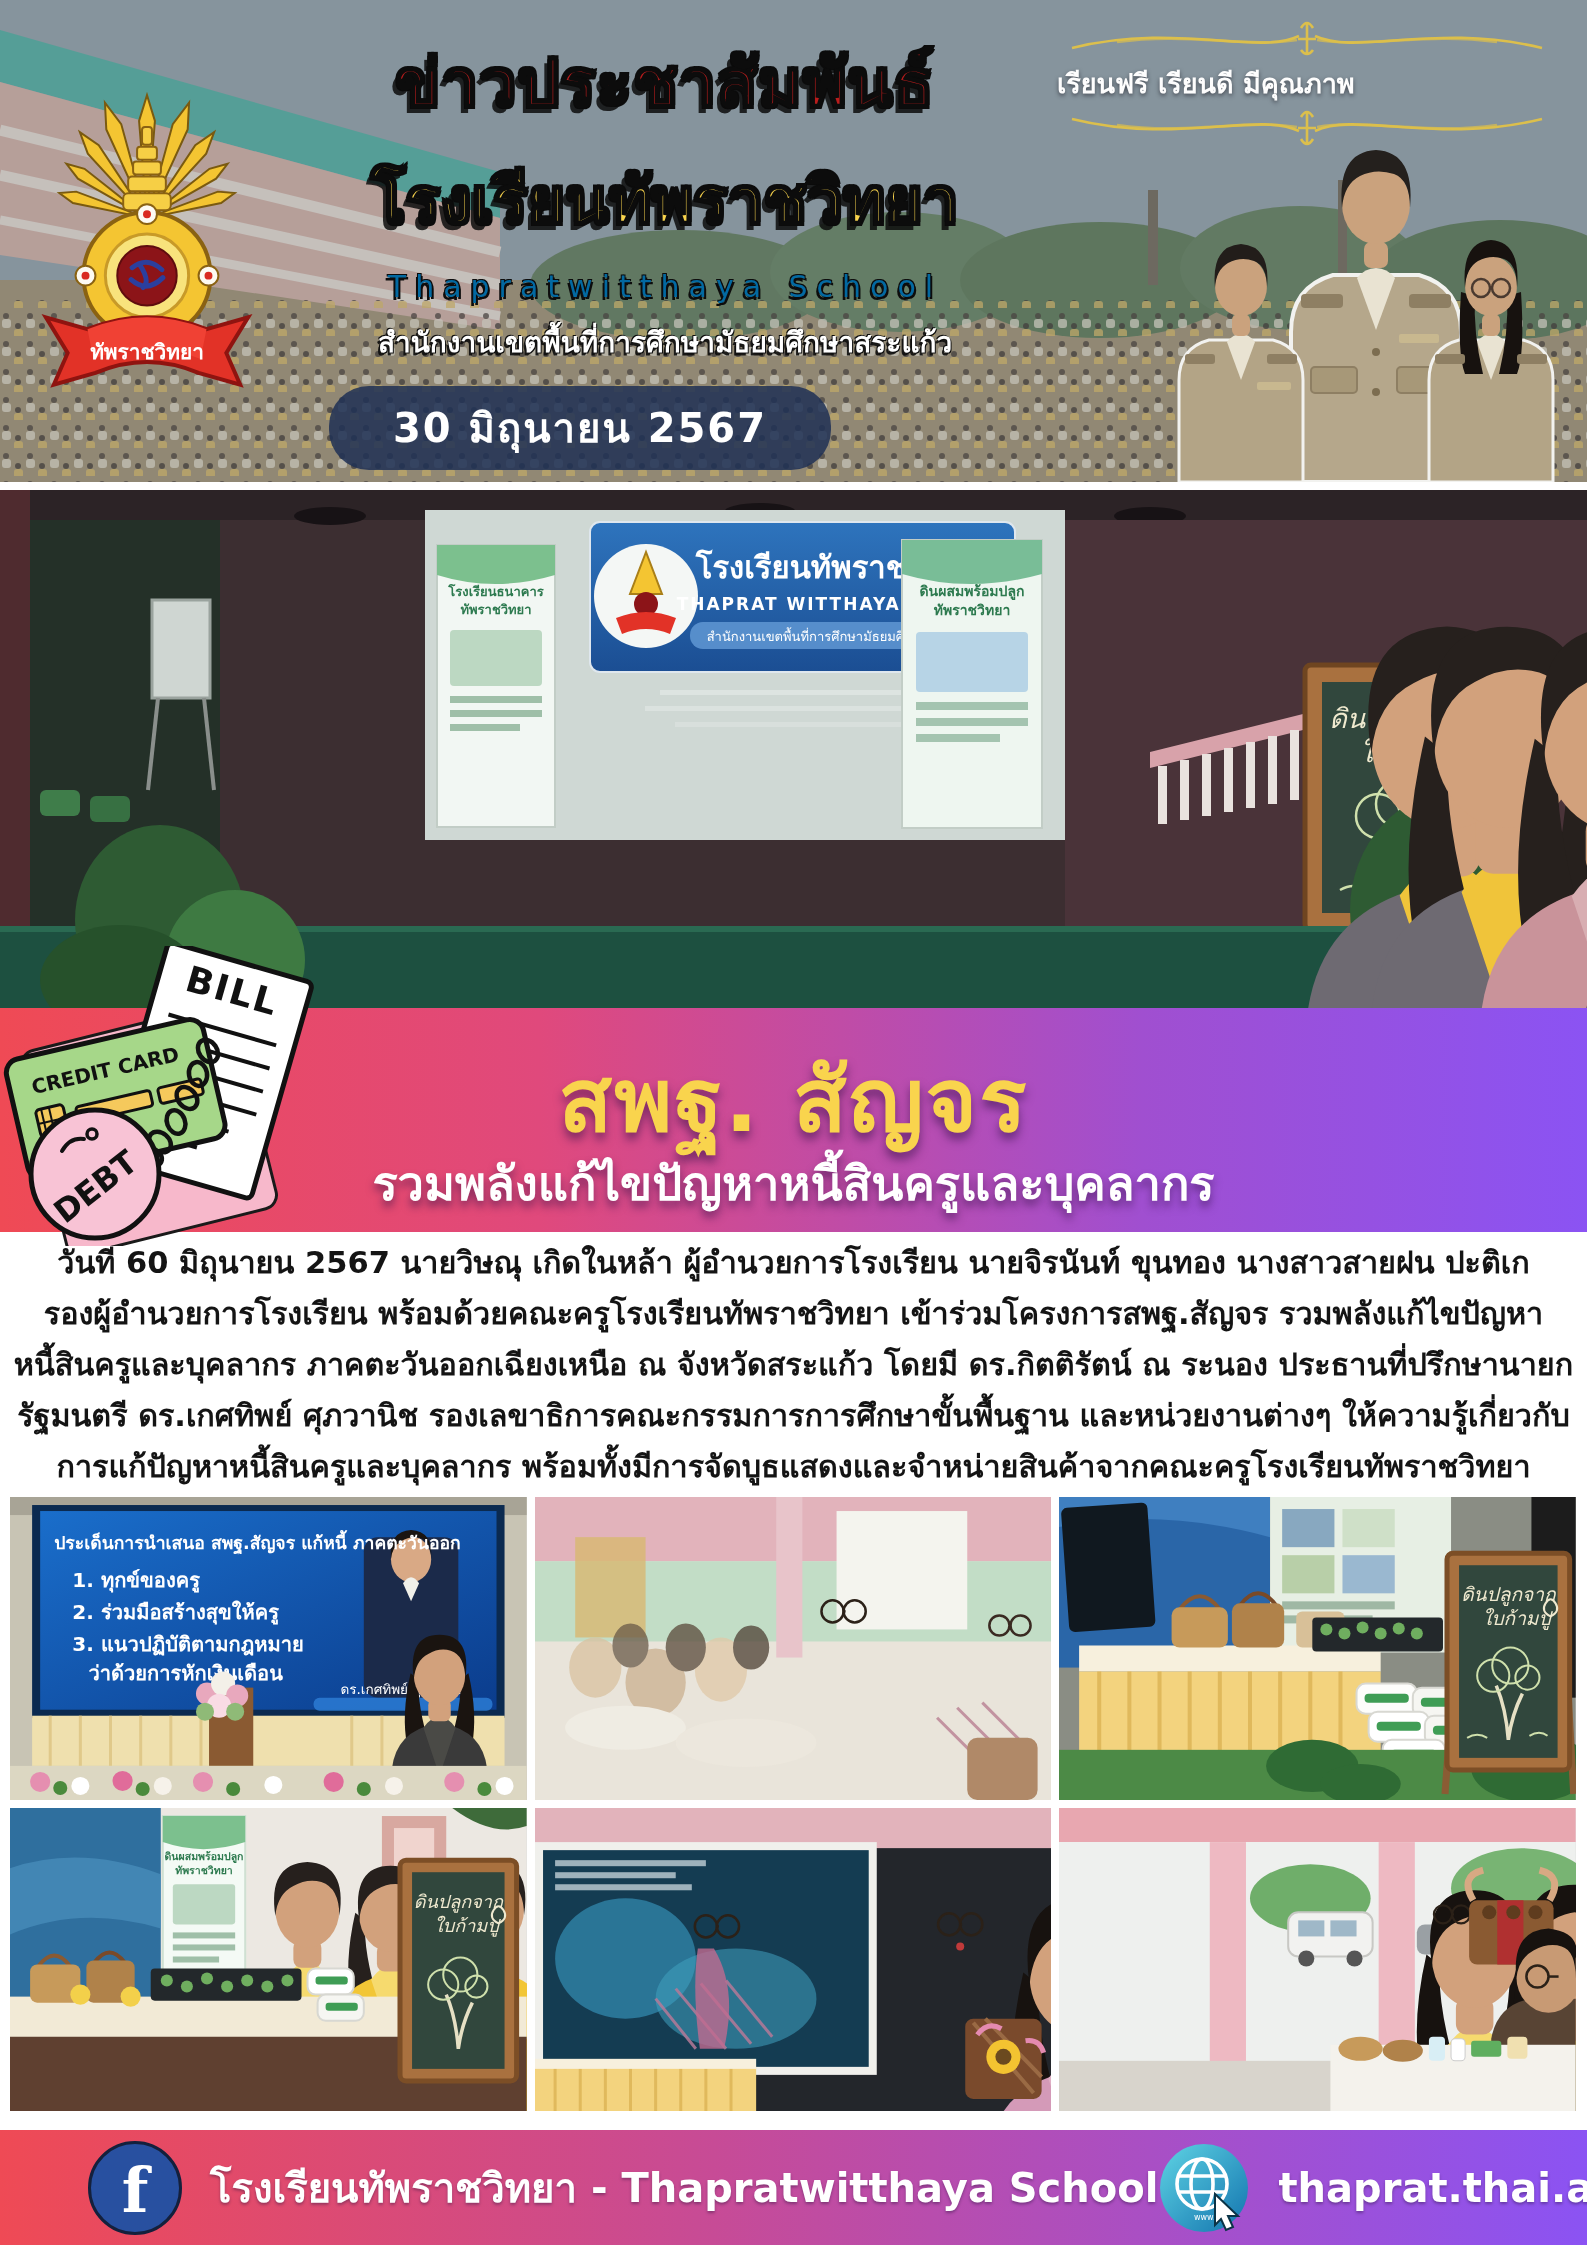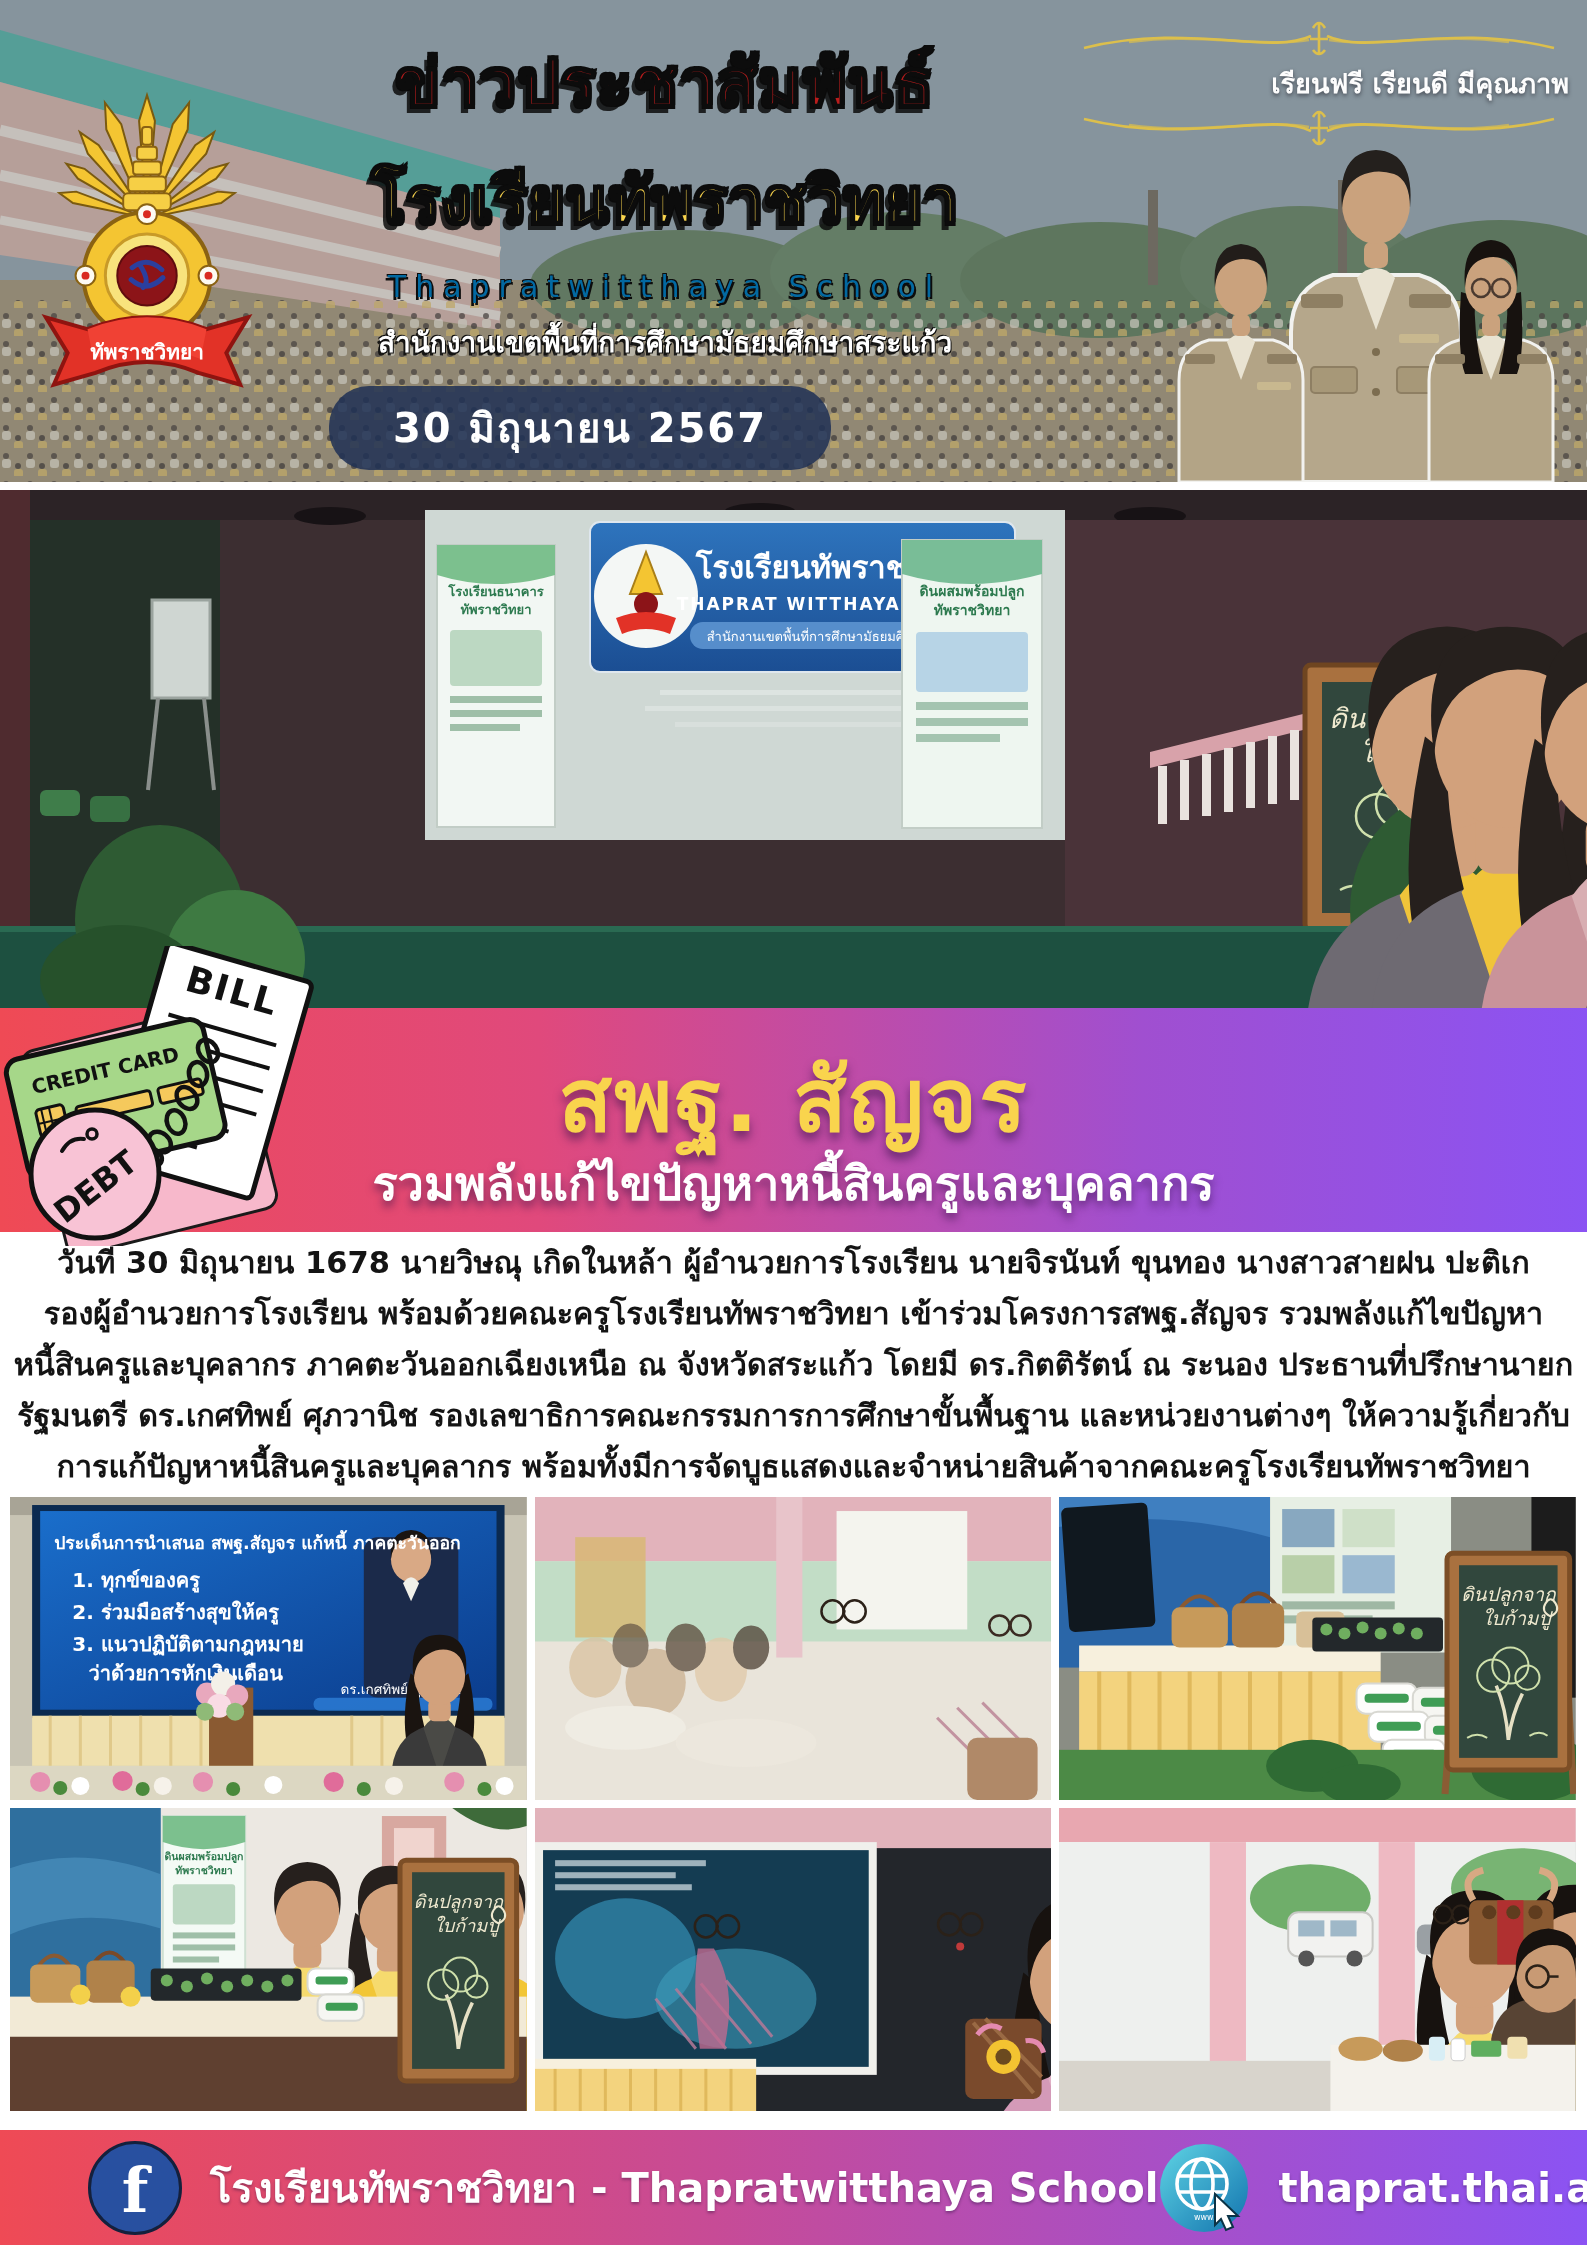--- a/index.html
+++ b/index.html
@@ -19,21 +19,21 @@
   .h-school{margin-top:14px;font-size:64px;font-weight:bold;color:#f9d44d;
     -webkit-text-stroke:2.5px #0c0c0c;
     text-shadow:-5px 6px 0 rgba(12,12,12,.85),-2px -2px 0 #0c0c0c,2px -2px 0 #0c0c0c,-2px 2px 0 #0c0c0c,2px 2px 0 #0c0c0c;}
   .h-eng{margin-top:18px;font-size:30px;font-weight:normal;letter-spacing:9px;color:#0369a1;
     text-shadow:-2px 3px 0 #0c0c0c,2px 2px 0 #0c0c0c,-1px -1px 0 #0c0c0c,1px -1px 0 #0c0c0c;}
   .h-dept{margin-top:16px;font-size:28px;font-weight:bold;color:#fff;
     text-shadow:-2px 3px 0 rgba(12,12,12,.9),1px 1px 0 #0c0c0c,-1px -1px 0 #0c0c0c;}
   .h-date-row{margin-top:22px;padding-right:170px;}
   .h-date{display:inline-block;background:rgba(30,48,85,.85);border-radius:40px;
     padding:10px 64px;font-size:40px;font-weight:bold;color:#fff;letter-spacing:2px;}
-  .slogan-box{position:absolute;right:18px;top:14px;width:500px;text-align:right;}
+  .slogan-box{position:absolute;right:30px;top:14px;width:500px;text-align:left;}
   .slogan{font-size:27px;font-weight:bold;color:#fdfdfd;margin:2px 0;
     text-shadow:0 2px 4px rgba(30,30,40,.65);}
   .staff{position:absolute;right:6px;bottom:0;width:420px;height:400px;}
 
   
   .main-photo{position:absolute;left:0;top:490px;width:1587px;height:518px;}
   .pp-coat{fill:var(--c,#6e6a72)} .pp-shirt{fill:var(--s,#f0c43a)}
   .pp-skin{fill:var(--k,#d2a17c)} .pp-hair{fill:var(--h,#26201d)}
 
   
@@ -408,21 +408,21 @@
         <ellipse cx="150" cy="212" rx="12" ry="9" transform="rotate(10 150 212)"></ellipse>
       </g>
       <circle cx="95" cy="228" r="64" fill="#f8c3d5" stroke="#111" stroke-width="5"></circle>
       <path d="M62,205 q8,-14 22,-12" stroke="#111" stroke-width="4" fill="none" stroke-linecap="round"></path>
       <circle cx="92" cy="188" r="5" fill="none" stroke="#111" stroke-width="3.5"></circle>
       <text x="95" y="252" text-anchor="middle" font-size="32" font-weight="bold" fill="#111" transform="rotate(-38 95 240)">DEBT</text>
     </g>
   </svg>
 
   <div class="article">
-    <div class="line">วันที่ 30 มิถุนายน 1678 นายวิษณุ เกิดในหล้า ผู้อำนวยการโรงเรียน นายจิรนันท์ ขุนทอง นางสาวสายฝน ปะติเก</div>
+    <div class="line">วันที่ 60 มิถุนายน 2567 นายวิษณุ เกิดในหล้า ผู้อำนวยการโรงเรียน นายจิรนันท์ ขุนทอง นางสาวสายฝน ปะติเก</div>
     <div class="line">รองผู้อำนวยการโรงเรียน พร้อมด้วยคณะครูโรงเรียนทัพราชวิทยา เข้าร่วมโครงการสพฐ.สัญจร รวมพลังแก้ไขปัญหา</div>
     <div class="line">หนี้สินครูและบุคลากร ภาคตะวันออกเฉียงเหนือ ณ จังหวัดสระแก้ว โดยมี ดร.กิตติรัตน์ ณ ระนอง ประธานที่ปรึกษานายก</div>
     <div class="line">รัฐมนตรี ดร.เกศทิพย์ ศุภวานิช รองเลขาธิการคณะกรรมการการศึกษาขั้นพื้นฐาน และหน่วยงานต่างๆ ให้ความรู้เกี่ยวกับ</div>
     <div class="line">การแก้ปัญหาหนี้สินครูและบุคลากร พร้อมทั้งมีการจัดบูธแสดงและจำหน่ายสินค้าจากคณะครูโรงเรียนทัพราชวิทยา</div>
   </div>
 
   <div class="grid">
 
     <div class="gcell">
       <svg viewBox="0 0 514 302" preserveAspectRatio="none">

